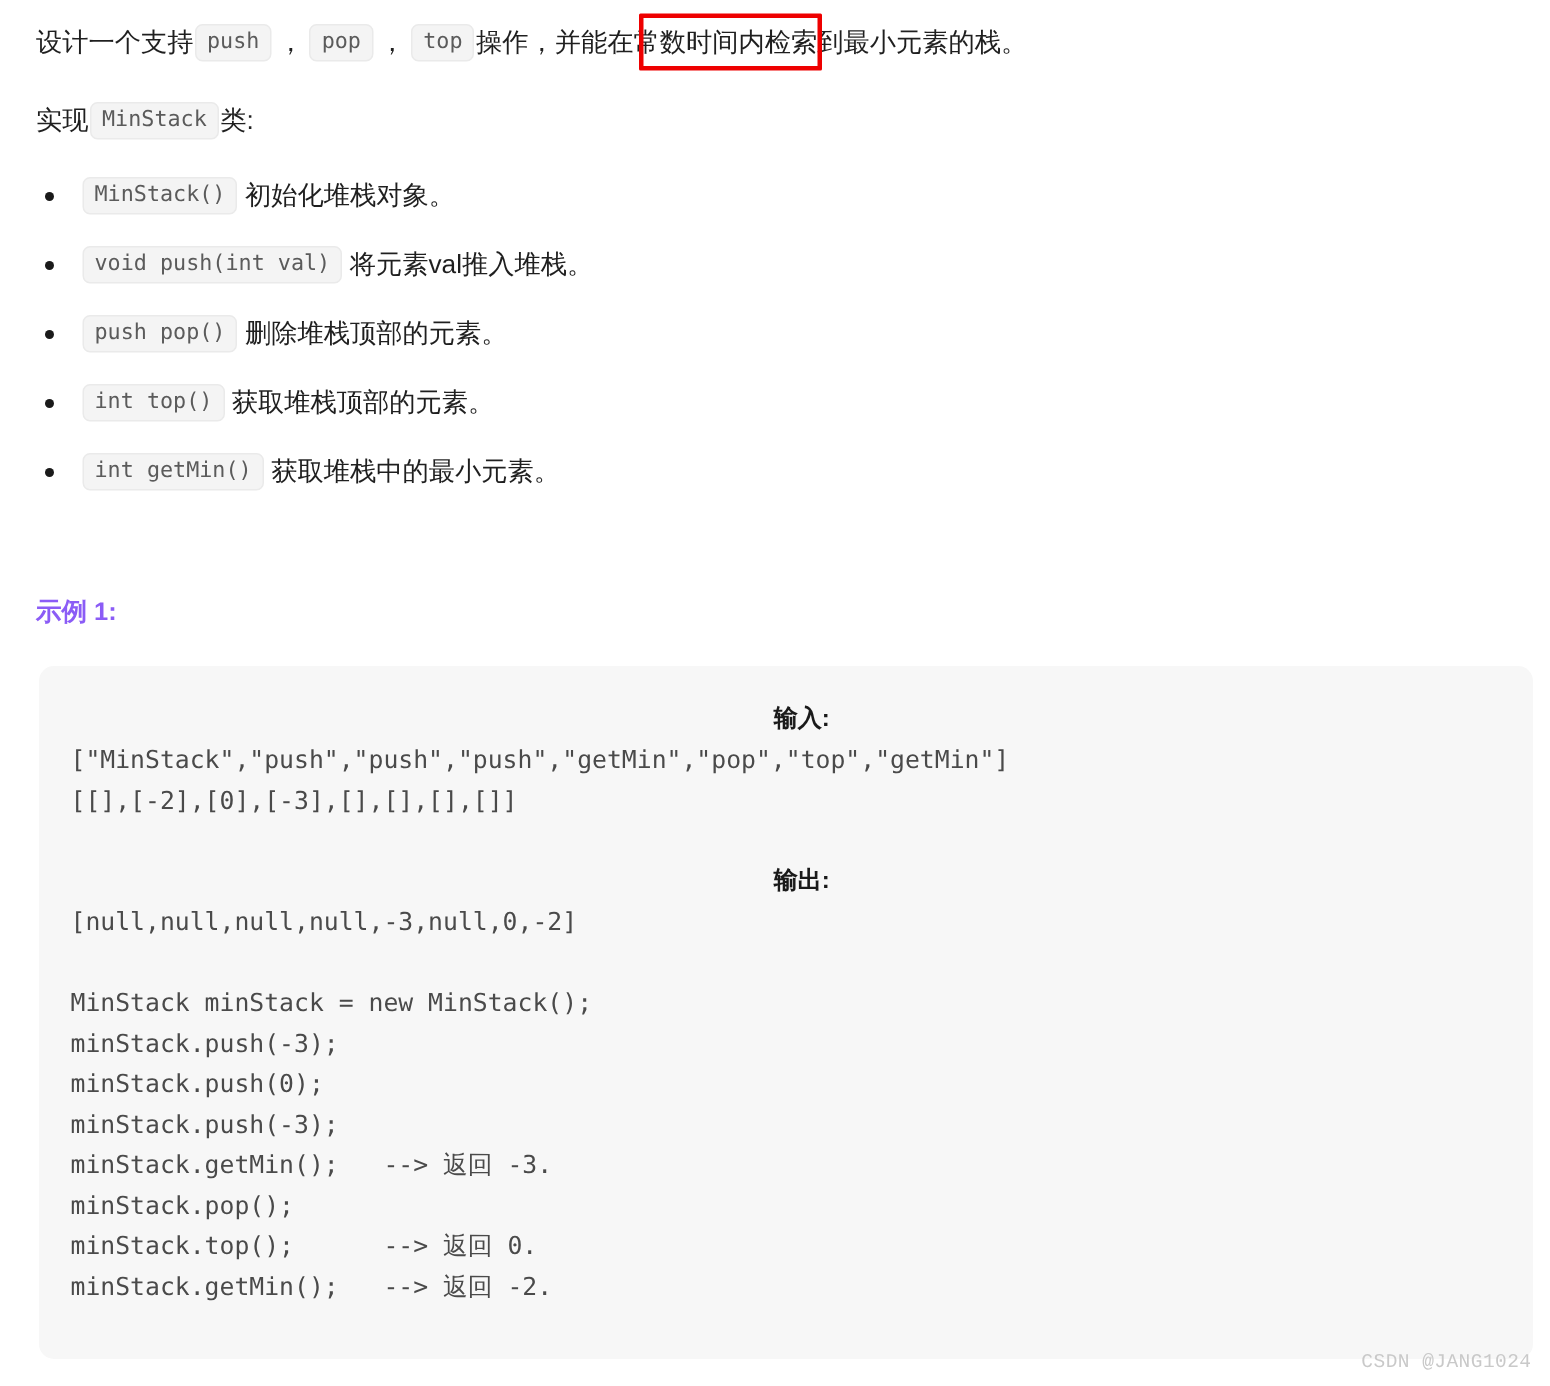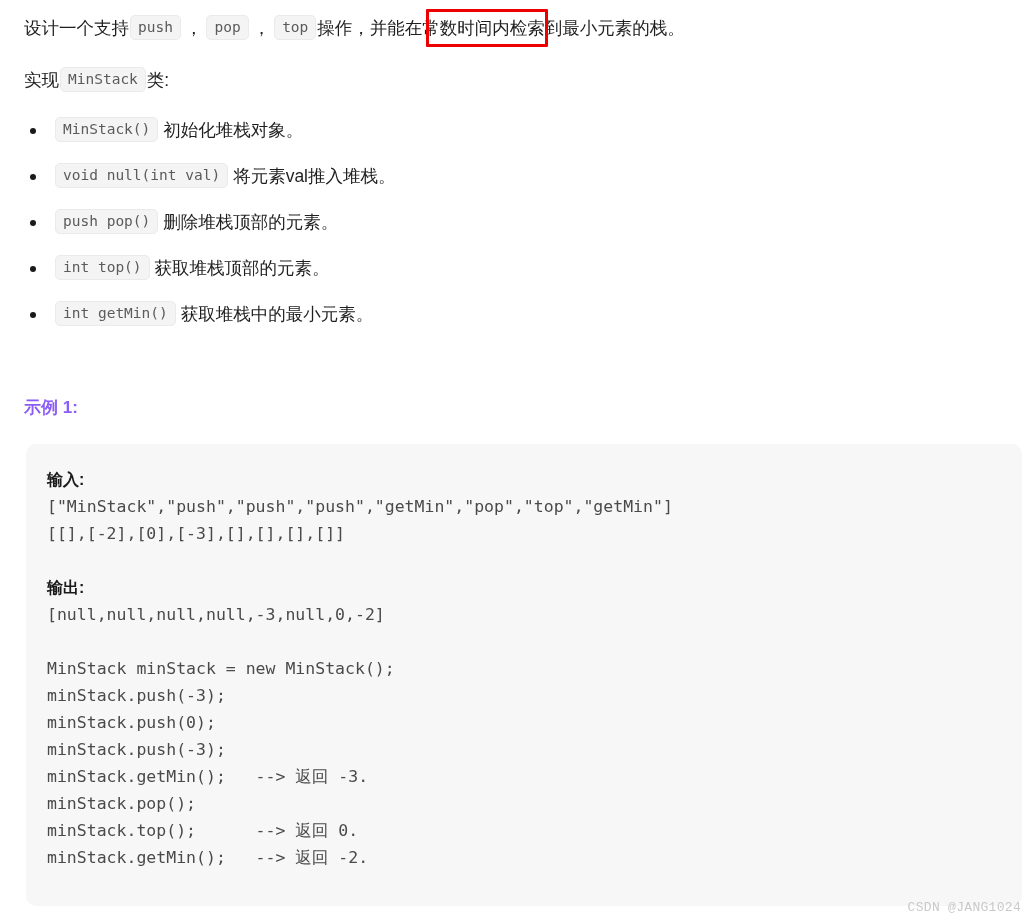--- a/index.html
+++ b/index.html
@@ -122,20 +122,21 @@
     white-space: pre;
   }
   .code-label {
     display: block;
     font-family: "Liberation Sans", "DejaVu Sans", sans-serif;
     font-size: 16px;
     font-weight: bold;
     color: #1a1a1a;
     line-height: 27px;
     margin-top: 0;
+    text-align: center;
   }
   .code-gap { display: block; height: 27px; }
 
   
   .redbox {
     position: absolute;
     left: 426px;
     top: 9px;
     width: 122px;
     height: 38px;
@@ -164,21 +165,21 @@
 
   <div class="para" id="p-intro"><span>设计一个支持</span><span class="chip">push</span><span class="comma">，</span><span class="chip">pop</span><span class="comma">，</span><span class="chip">top</span><span>操作，并能在</span><span>常数时间内检</span><span>索到最小元素的栈。</span></div>
 
   <div class="para" id="p-impl"><span>实现</span><span class="chip">MinStack</span><span>类:</span></div>
 
   <ul class="bullets">
     <li>
       <span class="dot"></span><span class="chip">MinStack()</span><span class="desc">初始化堆栈对象。</span>
     </li>
     <li>
-      <span class="dot"></span><span class="chip">void null(int val)</span><span class="desc">将元素val推入堆栈。</span>
+      <span class="dot"></span><span class="chip">void push(int val)</span><span class="desc">将元素val推入堆栈。</span>
     </li>
     <li>
       <span class="dot"></span><span class="chip">push pop()</span><span class="desc">删除堆栈顶部的元素。</span>
     </li>
     <li>
       <span class="dot"></span><span class="chip">int top()</span><span class="desc">获取堆栈顶部的元素。</span>
     </li>
     <li>
       <span class="dot"></span><span class="chip">int getMin()</span><span class="desc">获取堆栈中的最小元素。</span>
     </li>

